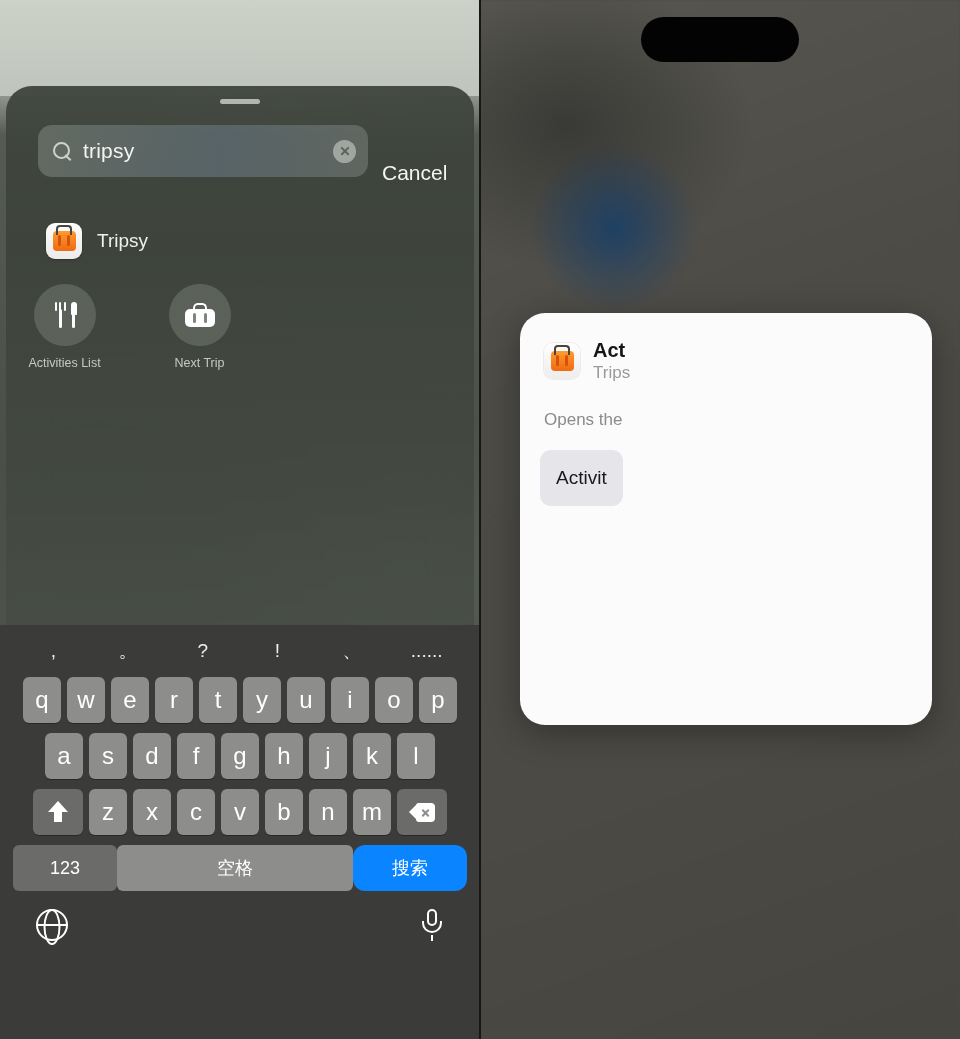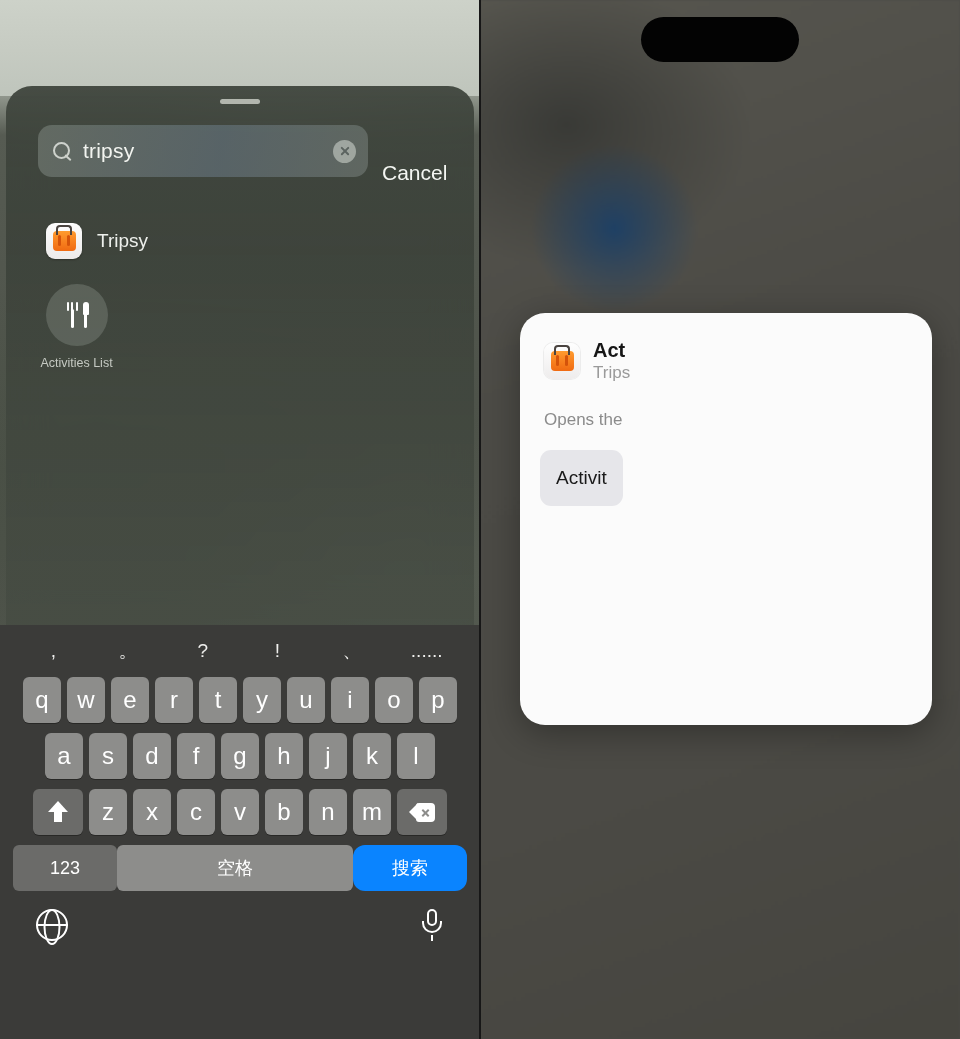--- a/index.html
+++ b/index.html
@@ -89,21 +89,21 @@
     width:12px; height:8px; border:2.4px solid #4a4440; border-bottom:none;
     border-radius:4px 4px 0 0;
   }
   .bag-s1, .bag-s2 {
     position:absolute; top:4px; width:2.6px; height:11px; background:#d4530a; border-radius:2px;
   }
   .bag-s1 { left:5.5px; } .bag-s2 { right:5.5px; }
   .app-name { color:#eef0ec; font-size:19px; }
 
   
-  .shortcuts { position:absolute; left:28px; top:198px; display:flex; gap:50px; }
+  .shortcuts { position:absolute; left:16px; top:198px; display:flex; gap:50px; }
   .shortcut { width:85px; display:flex; flex-direction:column; align-items:center; gap:10px; }
   .sc-circle {
     width:62px; height:62px; border-radius:50%;
     background:rgba(142,150,140,0.36);
     display:flex; align-items:center; justify-content:center;
   }
   .sc-label { color:#c6cac3; font-size:12.5px; white-space:nowrap; }
   .ic-fork { position:relative; width:30px; height:30px; }
   .ic-fork .tine { position:absolute; top:2px; width:2.4px; height:9px; background:#fff; border-radius:1px; }
   .ic-fork .t1{left:5px;} .ic-fork .t2{left:9.5px;} .ic-fork .t3{left:14px;}
@@ -249,20 +249,31 @@
               <i class="tine t1"></i>
                 <i class="tine t2"></i>
                 <i class="tine t3"></i>
               <i class="stem"></i>
                 <i class="knife"></i>
                 <i class="knife2"></i>
             </span>
           </div>
           <div class="sc-label">Activities List</div>
         </div>
+        <div class="shortcut">
+          <div class="sc-circle">
+            <span class="ic-bag">
+              <i class="body"></i>
+                <i class="handle"></i>
+                <i class="sl sl1"></i>
+                <i class="sl sl2"></i>
+            </span>
+          </div>
+          <div class="sc-label">Next Trip</div>
+        </div>
       </div>
     </div>
 
     <div class="keyboard">
       <div class="punct-row">
         <span class="punct">,</span>
         <span class="punct">。</span>
         <span class="punct">?</span>
         <span class="punct">!</span>
         <span class="punct">、</span>

